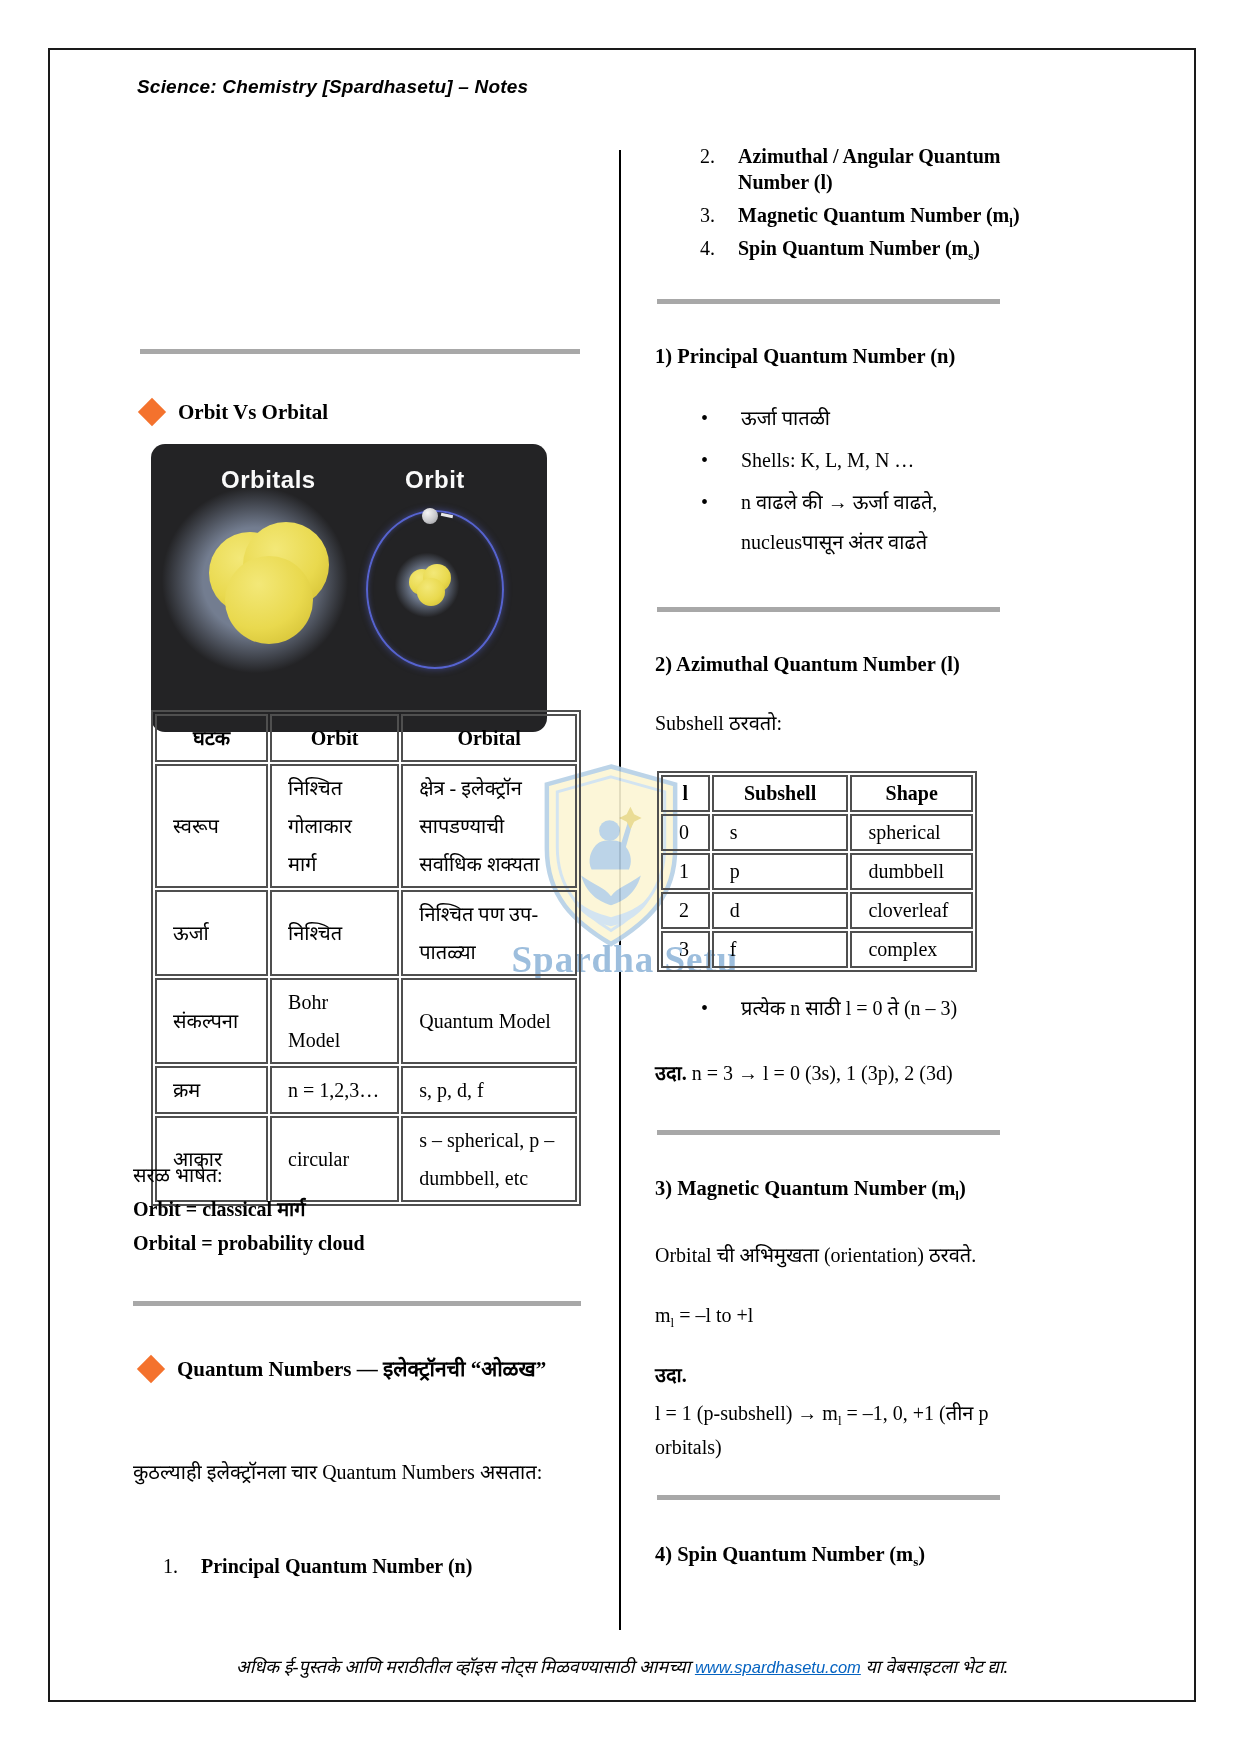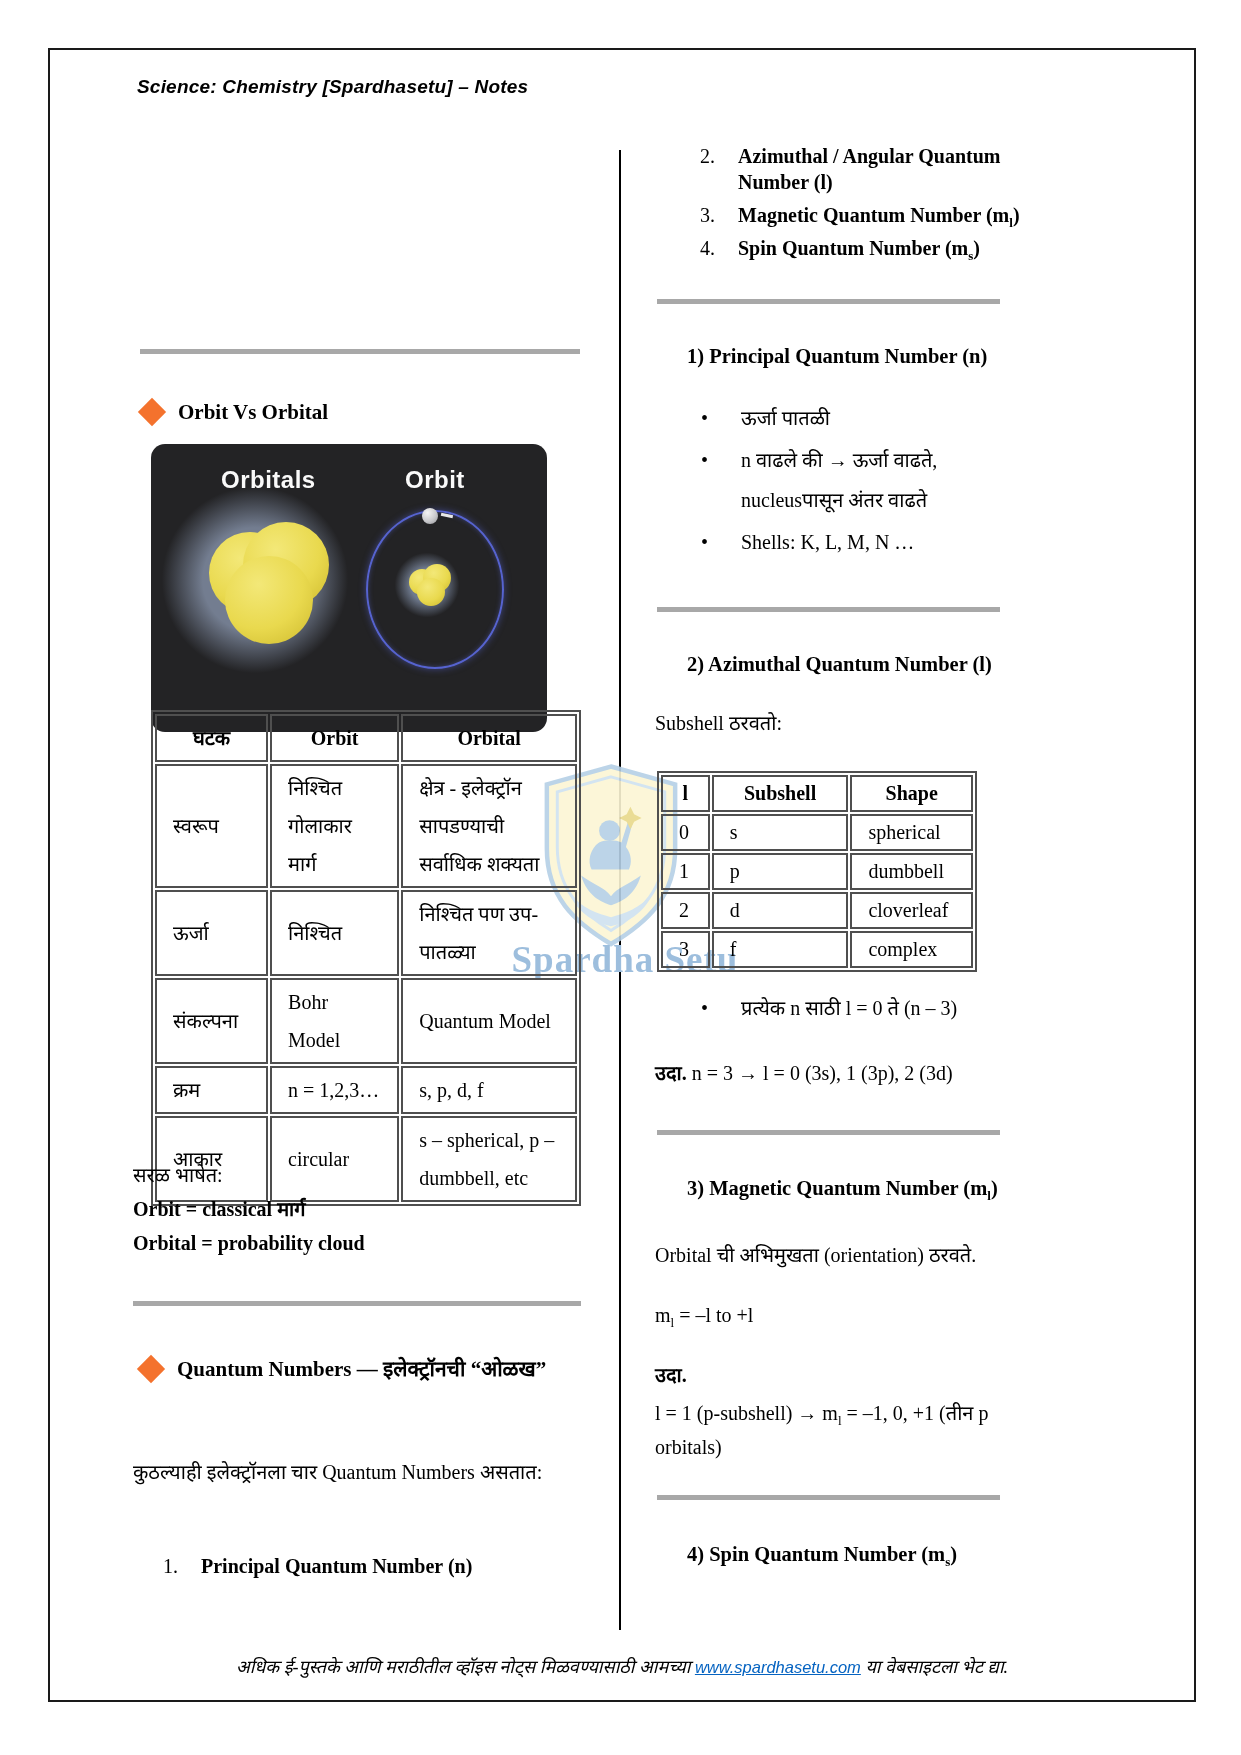--- a/index.html
+++ b/index.html
@@ -57,21 +57,21 @@
   .numitem .lbl{font-weight:bold;}
   sub.s{font-size:13px;line-height:0;}
 
   
   .rlist{left:700px;top:143px;width:330px;}
   .rlist .numitem{margin-bottom:7px;line-height:26px;}
   .rlist .lbl{width:292px;}
   ul.rbul{margin:0;padding:0 0 12px 46px;list-style:none;width:330px;}
   ul.rbul li{font-size:20px;line-height:40px;margin-bottom:2px;padding-left:40px;position:relative;}
   ul.rbul li::before{content:"•";position:absolute;left:0;top:0;font-size:20px;}
-  .rhead{font-weight:bold;font-size:20.5px;margin-left:32px;}
+  .rhead{font-weight:bold;font-size:20.5px;}
 
   .footer{left:60px;top:1652px;width:1124px;text-align:center;font-style:italic;font-size:18px;line-height:30px;}
   .footer a{color:#0563c1;text-decoration:underline;font-family:"Liberation Sans",sans-serif;font-size:16.5px;}
 </style>
 </head>
 <body>
 
 <div class="page">
 
   <div class="abs border-box"></div>
@@ -184,22 +184,22 @@
       <span class="lbl"><span>Spin Quantum Number (m</span><sub class="s">s</sub><span>)</span></span>
     </div>
   </div>
 
   <div class="abs content hdiv" style="left:657px;top:299px;width:343px;"></div>
 
   <div class="abs content rhead" style="left:655px;top:345px;">1) Principal Quantum Number (n)</div>
 
   <ul class="abs content rbul" style="left:655px;top:398px;">
     <li>ऊर्जा पातळी</li>
+    <li>Shells: K, L, M, N …</li>
     <li>n वाढले की → ऊर्जा वाढते, nucleusपासून अंतर वाढते</li>
-    <li>Shells: K, L, M, N …</li>
   </ul>
 
   <div class="abs content hdiv" style="left:657px;top:607px;width:343px;"></div>
 
   <div class="abs content rhead" style="left:655px;top:653px;">2) Azimuthal Quantum Number (l)</div>
 
   <div class="abs content plain" style="left:655px;top:706px;">Subshell ठरवतो:</div>
 
   <table class="abs content doc t2">
     <tbody>

